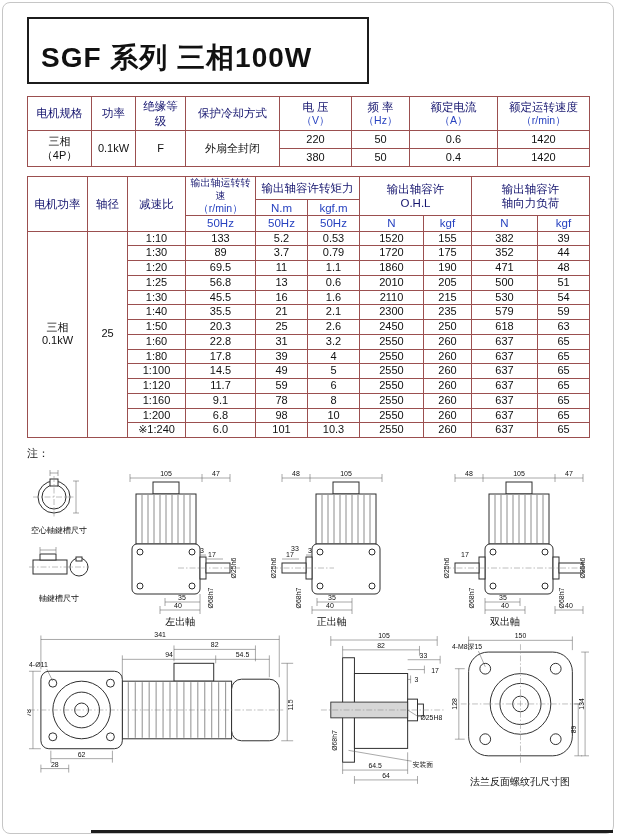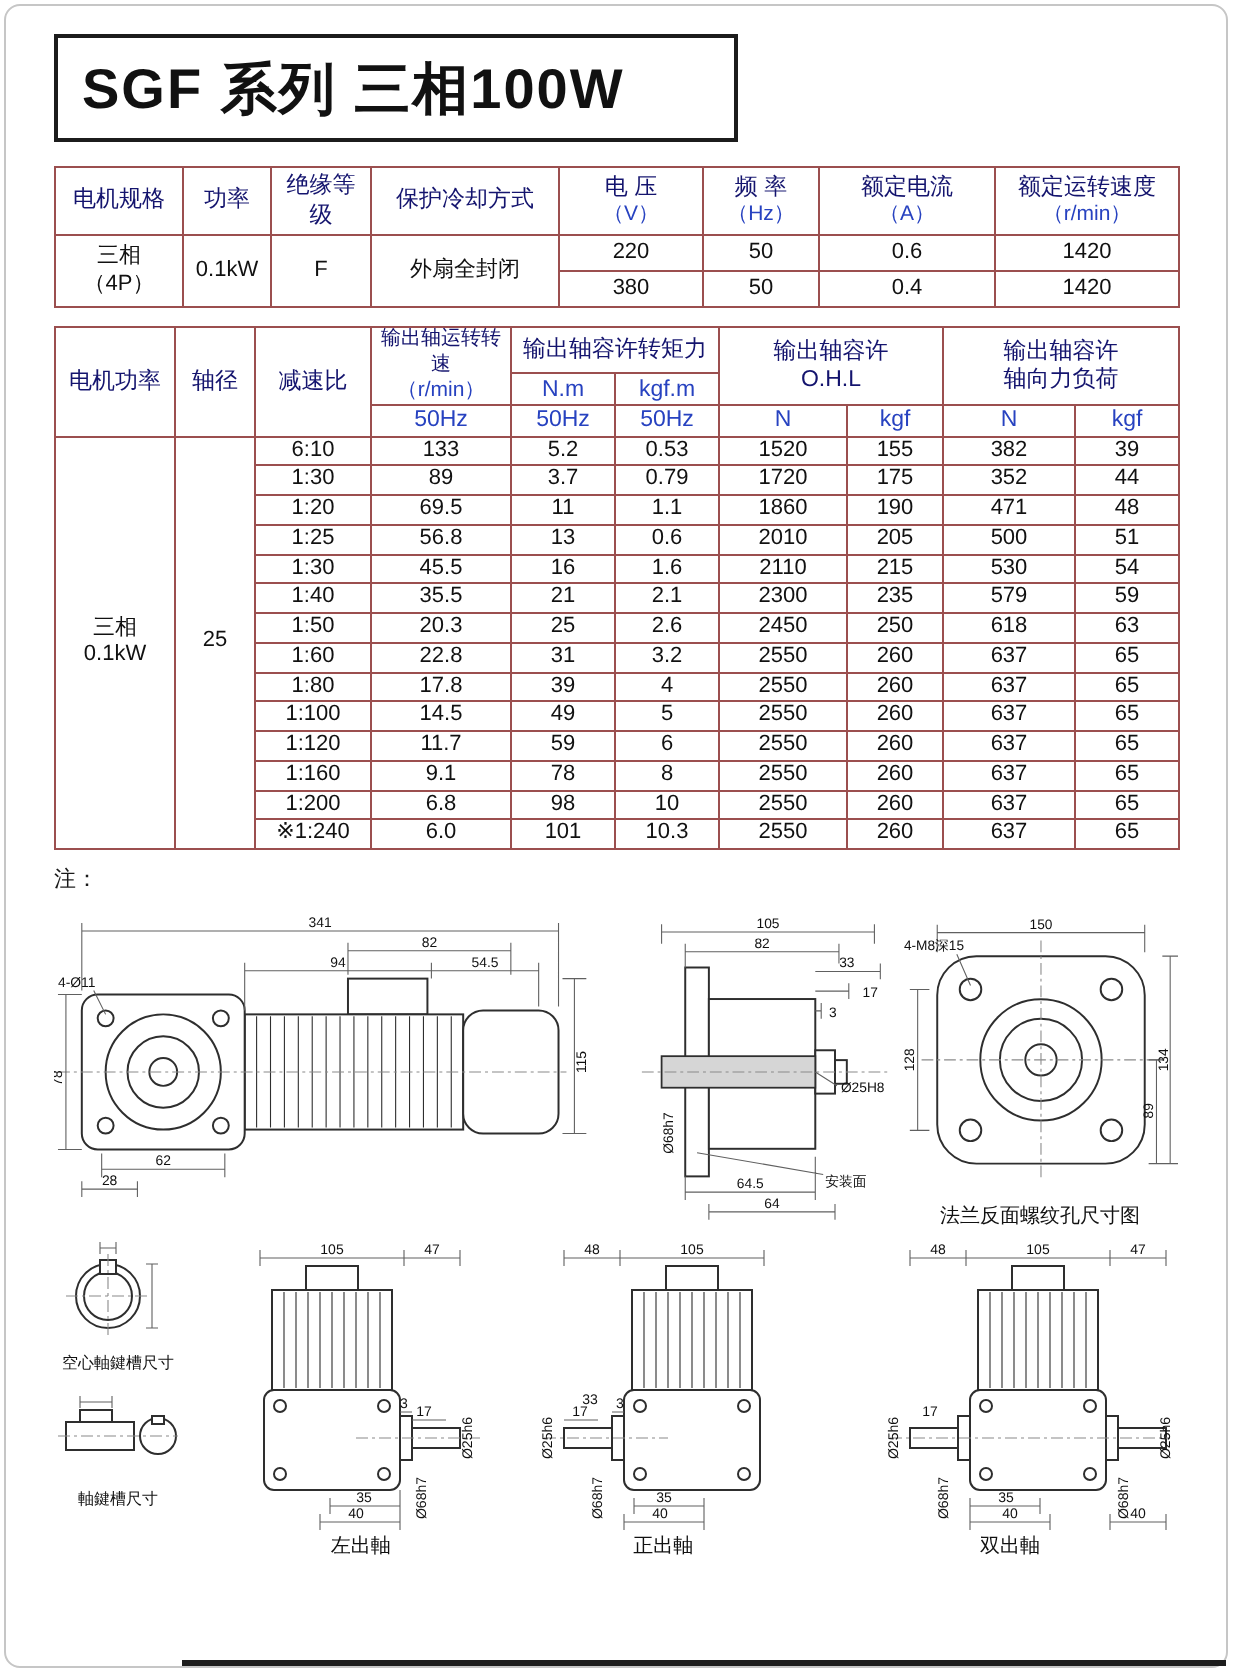--- a/index.html
+++ b/index.html
@@ -1,20 +1,20 @@
 <!DOCTYPE html>
 <html><head>
 <meta charset="utf-8">
 <style>
   *{margin:0;padding:0;box-sizing:border-box}
   html,body{background:#fff}
   body{width:618px;height:836px;font-family:"Liberation Sans","DejaVu Sans",sans-serif;color:#111;overflow:hidden}
   .page{position:relative;width:612px;height:832px;margin:2px;border:1px solid #c6c6c6;border-radius:8px;padding:14px 24px 6px}
   .title-block{width:342px;border:2px solid #1c1c1c;margin-bottom:12px;background:#fff}
-  .title-block h1{font-size:28px;font-weight:bold;padding:7px 12px 5px;letter-spacing:1px;white-space:nowrap}
+  .title-block h1{font-size:28px;font-weight:bold;padding:20px 12px 5px;letter-spacing:1px;white-space:nowrap}
   .subtitle{border-top:2px solid #1c1c1c;font-style:italic;font-weight:bold;color:#666;font-size:12px;padding:3px 12px 4px}
   table.tbl{width:100%;border-collapse:collapse;table-layout:fixed}
   .tbl th,.tbl td{border:1px solid #9b4f4f;text-align:center;vertical-align:middle;padding:0 2px;font-size:11px;line-height:1.25;overflow:hidden}
   .tbl th{font-weight:normal;color:#14146e;font-size:11.5px}
   .unit{color:#2742c0;font-size:10.5px}
   th.unit,td.unit{color:#2742c0}
   .sm{font-size:10px}
   .spec{margin-bottom:9px}
   .spec thead tr{height:34px}
   .spec tbody tr{height:18px}
@@ -152,21 +152,21 @@
         <th class="unit">kgf</th>
       </tr>
     </thead>
     <tbody>
       <tr>
         <td rowspan="14">
           <div>三相</div>
           <div>0.1kW</div>
         </td>
         <td rowspan="14">25</td>
-        <td>6:10</td>
+        <td>1:10</td>
         <td>133</td>
         <td>5.2</td>
         <td>0.53</td>
         <td>1520</td>
         <td>155</td>
         <td>382</td>
         <td>39</td>
       </tr>
 
         <tr>
@@ -312,97 +312,20 @@
           <td>65</td>
         </tr>
       </tbody>
   </table>
 
   <div class="notes">
     <span class="notes-prefix">注：</span>
   </div>
 
   <div class="drawings">
-
-    <div class="drow">
-
-      <svg viewBox="0 0 292 158" width="290" height="158">
-        <g class="ol">
-          <rect x="148" y="34" width="40" height="18"></rect>
-          <rect x="96" y="52" width="110" height="58"></rect>
-          <rect x="206" y="50" width="48" height="62" rx="10"></rect>
-          <rect x="14" y="42" width="82" height="78" rx="8"></rect>
-          <circle cx="55" cy="81" r="29"></circle>
-            <circle cx="55" cy="81" r="18"></circle>
-            <circle cx="55" cy="81" r="7"></circle>
-          <circle cx="26" cy="54" r="4"></circle>
-            <circle cx="84" cy="54" r="4"></circle>
-            <circle cx="26" cy="108" r="4"></circle>
-            <circle cx="84" cy="108" r="4"></circle>
-        </g>
-        <path class="finp" d="M102 53v56M109 53v56M116 53v56M123 53v56M130 53v56M137 53v56M144 53v56M151 53v56M158 53v56M165 53v56M172 53v56M179 53v56M186 53v56M193 53v56M200 53v56"></path>
-        <line class="cl" x1="2" y1="81" x2="258" y2="81"></line>
-        <path class="dimp" d="M14 10H254M14 6V40M254 6V48M148 20H230M148 16V32M230 16V32M96 30H190M96 26V50M190 26V34M190 30H244M244 26V48M6 42V120M2 42H14M2 120H14M262 34V112M256 34H268M256 112H268M24 130H86M24 122V134M86 122V134M14 140H42M14 136V144M42 136V144M20 40L26 52"></path>
-        <text x="134" y="8" text-anchor="middle">341</text>
-        <text x="189" y="18" text-anchor="middle">82</text>
-        <text x="143" y="28" text-anchor="middle">94</text>
-        <text x="217" y="28" text-anchor="middle">54.5</text>
-        <text x="2" y="38">4-Ø11</text>
-        <text x="55" y="128" text-anchor="middle">62</text>
-        <text x="28" y="138" text-anchor="middle">28</text>
-        <text x="4" y="84" transform="rotate(-90 4 84)" text-anchor="middle">78</text>
-        <text x="268" y="76" transform="rotate(-90 268 76)" text-anchor="middle">115</text>
-      </svg>
-
-      <svg viewBox="0 0 136 158" width="134" height="158">
-        <g class="ol">
-          <rect x="26" y="28" width="12" height="106"></rect>
-          <rect x="38" y="44" width="54" height="76"></rect>
-          <rect x="92" y="70" width="10" height="22"></rect>
-          <rect x="102" y="75" width="6" height="12"></rect>
-        </g>
-        <rect class="solid" x="14" y="73" width="78" height="16"></rect>
-        <line class="cl" x1="4" y1="81" x2="130" y2="81"></line>
-        <path class="dimp" d="M14 10H122M14 6V16M122 6V16M26 20H104M26 16V28M104 16V26M92 30H125M125 26V34M92 40H109M109 36V44M92 50H95M95 46V54M26 142H92M26 134V146M92 124V146M38 152H102M38 148V156M102 148V156M92 81L103 88M96 133L32 122"></path>
-        <text x="68" y="8" text-anchor="middle">105</text>
-        <text x="65" y="18" text-anchor="middle">82</text>
-        <text x="108" y="28" text-anchor="middle">33</text>
-        <text x="116" y="43">17</text>
-        <text x="99" y="53">3</text>
-        <text x="105" y="91">Ø25H8</text>
-        <text x="20" y="112" transform="rotate(-90 20 112)" text-anchor="middle">Ø68h7</text>
-        <text x="59" y="140" text-anchor="middle">64.5</text>
-        <text x="70" y="150" text-anchor="middle">64</text>
-        <text x="97" y="139">安装面</text>
-      </svg>
-
-      <div class="dcol">
-        <svg viewBox="0 0 141 145" width="138" height="145">
-          <g class="ol">
-            <rect x="18" y="22" width="106" height="106" rx="20"></rect>
-            <circle cx="71" cy="75" r="31"></circle>
-              <circle cx="71" cy="75" r="21"></circle>
-              <circle cx="71" cy="75" r="8"></circle>
-            <circle cx="35" cy="39" r="5.5"></circle>
-              <circle cx="107" cy="39" r="5.5"></circle>
-              <circle cx="35" cy="111" r="5.5"></circle>
-              <circle cx="107" cy="111" r="5.5"></circle>
-          </g>
-          <line class="cl" x1="10" y1="75" x2="132" y2="75"></line>
-          <line class="cl" x1="71" y1="14" x2="71" y2="136"></line>
-          <path class="dimp" d="M18 10H124M18 6V20M124 6V20M8 39V111M4 39H14M4 111H14M130 75V128M126 75H134M126 128H134M137 22V128M133 22H141M133 128H141M28 21L35 37"></path>
-          <text x="71" y="8" text-anchor="middle">150</text>
-          <text x="6" y="75" transform="rotate(-90 6 75)" text-anchor="middle">128</text>
-          <text x="128" y="101" transform="rotate(-90 128 101)" text-anchor="middle">89</text>
-          <text x="136" y="75" transform="rotate(-90 136 75)" text-anchor="middle">134</text>
-          <text x="1" y="19">4-M8深15</text>
-        </svg>
-        <div class="dcaption">法兰反面螺纹孔尺寸图</div>
-      </div>
-    </div>
 
     <div class="drow drow2">
 
       <div class="dcol">
         <svg viewBox="0 0 64 56" width="64" height="56">
           <g class="ol">
             <circle cx="27" cy="29" r="16"></circle>
               <circle cx="27" cy="29" r="12"></circle>
             <rect x="23" y="11" width="8" height="7"></rect>
           </g>
@@ -508,16 +431,93 @@
           <text x="164" y="100" transform="rotate(-90 164 100)" text-anchor="middle">Ø25h6</text>
           <text x="143" y="130" transform="rotate(-90 143 130)" text-anchor="middle">Ø68h7</text>
           <text x="82" y="132" text-anchor="middle">35</text>
           <text x="84" y="140" text-anchor="middle">40</text>
           <text x="148" y="140" text-anchor="middle">40</text>
         </svg>
         <div class="dcaption">双出軸</div>
       </div>
 
     </div>
+
+    <div class="drow">
+
+      <svg viewBox="0 0 292 158" width="290" height="158">
+        <g class="ol">
+          <rect x="148" y="34" width="40" height="18"></rect>
+          <rect x="96" y="52" width="110" height="58"></rect>
+          <rect x="206" y="50" width="48" height="62" rx="10"></rect>
+          <rect x="14" y="42" width="82" height="78" rx="8"></rect>
+          <circle cx="55" cy="81" r="29"></circle>
+            <circle cx="55" cy="81" r="18"></circle>
+            <circle cx="55" cy="81" r="7"></circle>
+          <circle cx="26" cy="54" r="4"></circle>
+            <circle cx="84" cy="54" r="4"></circle>
+            <circle cx="26" cy="108" r="4"></circle>
+            <circle cx="84" cy="108" r="4"></circle>
+        </g>
+        <path class="finp" d="M102 53v56M109 53v56M116 53v56M123 53v56M130 53v56M137 53v56M144 53v56M151 53v56M158 53v56M165 53v56M172 53v56M179 53v56M186 53v56M193 53v56M200 53v56"></path>
+        <line class="cl" x1="2" y1="81" x2="258" y2="81"></line>
+        <path class="dimp" d="M14 10H254M14 6V40M254 6V48M148 20H230M148 16V32M230 16V32M96 30H190M96 26V50M190 26V34M190 30H244M244 26V48M6 42V120M2 42H14M2 120H14M262 34V112M256 34H268M256 112H268M24 130H86M24 122V134M86 122V134M14 140H42M14 136V144M42 136V144M20 40L26 52"></path>
+        <text x="134" y="8" text-anchor="middle">341</text>
+        <text x="189" y="18" text-anchor="middle">82</text>
+        <text x="143" y="28" text-anchor="middle">94</text>
+        <text x="217" y="28" text-anchor="middle">54.5</text>
+        <text x="2" y="38">4-Ø11</text>
+        <text x="55" y="128" text-anchor="middle">62</text>
+        <text x="28" y="138" text-anchor="middle">28</text>
+        <text x="4" y="84" transform="rotate(-90 4 84)" text-anchor="middle">78</text>
+        <text x="268" y="76" transform="rotate(-90 268 76)" text-anchor="middle">115</text>
+      </svg>
+
+      <svg viewBox="0 0 136 158" width="134" height="158">
+        <g class="ol">
+          <rect x="26" y="28" width="12" height="106"></rect>
+          <rect x="38" y="44" width="54" height="76"></rect>
+          <rect x="92" y="70" width="10" height="22"></rect>
+          <rect x="102" y="75" width="6" height="12"></rect>
+        </g>
+        <rect class="solid" x="14" y="73" width="78" height="16"></rect>
+        <line class="cl" x1="4" y1="81" x2="130" y2="81"></line>
+        <path class="dimp" d="M14 10H122M14 6V16M122 6V16M26 20H104M26 16V28M104 16V26M92 30H125M125 26V34M92 40H109M109 36V44M92 50H95M95 46V54M26 142H92M26 134V146M92 124V146M38 152H102M38 148V156M102 148V156M92 81L103 88M96 133L32 122"></path>
+        <text x="68" y="8" text-anchor="middle">105</text>
+        <text x="65" y="18" text-anchor="middle">82</text>
+        <text x="108" y="28" text-anchor="middle">33</text>
+        <text x="116" y="43">17</text>
+        <text x="99" y="53">3</text>
+        <text x="105" y="91">Ø25H8</text>
+        <text x="20" y="112" transform="rotate(-90 20 112)" text-anchor="middle">Ø68h7</text>
+        <text x="59" y="140" text-anchor="middle">64.5</text>
+        <text x="70" y="150" text-anchor="middle">64</text>
+        <text x="97" y="139">安装面</text>
+      </svg>
+
+      <div class="dcol">
+        <svg viewBox="0 0 141 145" width="138" height="145">
+          <g class="ol">
+            <rect x="18" y="22" width="106" height="106" rx="20"></rect>
+            <circle cx="71" cy="75" r="31"></circle>
+              <circle cx="71" cy="75" r="21"></circle>
+              <circle cx="71" cy="75" r="8"></circle>
+            <circle cx="35" cy="39" r="5.5"></circle>
+              <circle cx="107" cy="39" r="5.5"></circle>
+              <circle cx="35" cy="111" r="5.5"></circle>
+              <circle cx="107" cy="111" r="5.5"></circle>
+          </g>
+          <line class="cl" x1="10" y1="75" x2="132" y2="75"></line>
+          <line class="cl" x1="71" y1="14" x2="71" y2="136"></line>
+          <path class="dimp" d="M18 10H124M18 6V20M124 6V20M8 39V111M4 39H14M4 111H14M130 75V128M126 75H134M126 128H134M137 22V128M133 22H141M133 128H141M28 21L35 37"></path>
+          <text x="71" y="8" text-anchor="middle">150</text>
+          <text x="6" y="75" transform="rotate(-90 6 75)" text-anchor="middle">128</text>
+          <text x="128" y="101" transform="rotate(-90 128 101)" text-anchor="middle">89</text>
+          <text x="136" y="75" transform="rotate(-90 136 75)" text-anchor="middle">134</text>
+          <text x="1" y="19">4-M8深15</text>
+        </svg>
+        <div class="dcaption">法兰反面螺纹孔尺寸图</div>
+      </div>
+    </div>
   </div>
 
   <div class="bottom-bar"></div>
 </div>
 
 </body></html>

